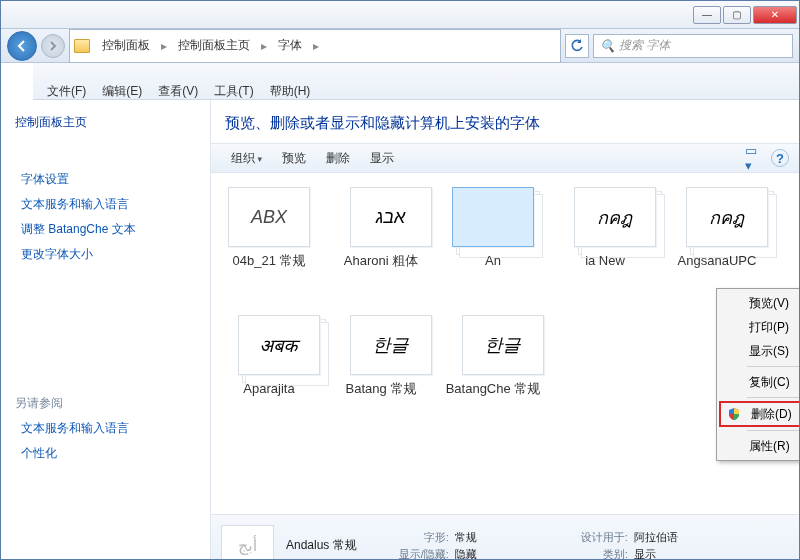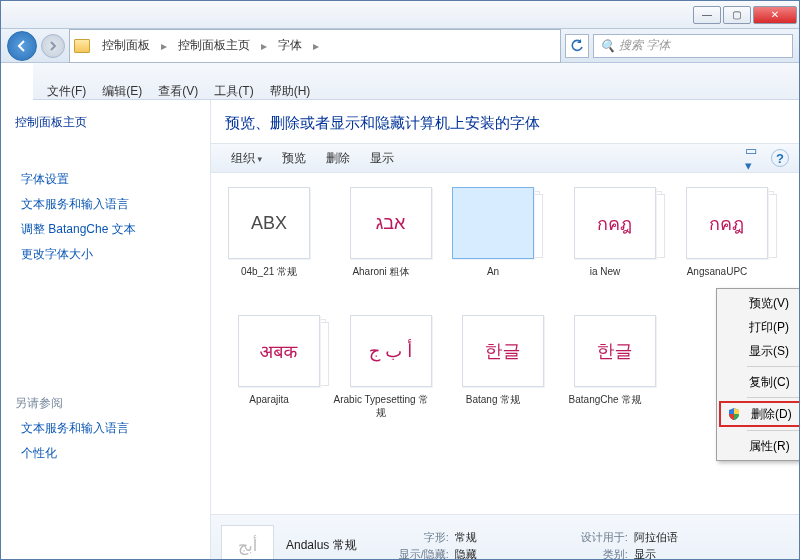--- a/index.html
+++ b/index.html
@@ -37,26 +37,26 @@
 .main-title { color: #003399; font-size: 15px; padding: 14px 14px 10px; }
 .toolbar { height: 30px; background: linear-gradient(#f6f9fd,#e8eff8); border-top: 1px solid #dfe6ee; border-bottom: 1px solid #dfe6ee; display: flex; align-items: center; padding: 0 10px; font-size: 12px; color: #333; }
 .toolbar .tb-item { padding: 3px 10px; cursor: pointer; }
 .toolbar .tb-item.dd::after { content: " ▾"; font-size: 9px; color: #555; }
 .toolbar .spacer { flex: 1; }
 .toolbar .r-icon { width: 20px; height: 20px; display: flex; align-items: center; justify-content: center; margin-left: 6px; cursor: pointer; color: #2b6fb5; font-size: 13px; }
 
 .grid { flex: 1; overflow: hidden; padding: 10px 2px 0 2px; display: flex; flex-wrap: wrap; align-content: flex-start; position: relative; }
 .item { width: 112px; height: 128px; display: flex; flex-direction: column; align-items: center; padding-top: 4px; cursor: pointer; }
 .item.selected .thumb { border: 1px solid #7ab3ea; background: #d8ecff; }
-.thumb { width: 82px; height: 72px; background: #fff; border: 1px solid #d7dde4; box-shadow: 1px 1px 0 #eef1f5; display: flex; align-items: center; justify-content: center; font-size: 18px; color: #4a4a4a; position: relative; }
+.thumb { width: 82px; height: 60px; background: #fff; border: 1px solid #d7dde4; box-shadow: 1px 1px 0 #eef1f5; display: flex; align-items: center; justify-content: center; font-size: 18px; color: #4a4a4a; position: relative; font-style: italic; }
 .thumb.stack::before, .thumb.stack::after { content:""; position:absolute; width:82px; height:62px; border:1px solid #e2e6eb; background:#fff; z-index:-1; }
 .thumb.stack::before { left:3px; top:3px; }
 .thumb.stack::after { left:6px; top:6px; }
-.thumb.dim { color: #be185d; margin-left: 19px; }
-.label { font-size: 10px; color: #333; text-align: center; margin-top: 6px; line-height: 1.3; width: 100px; }
+.thumb.dim { color: #000000; margin-left: 19px; }
+.label { font-size: 13px; color: #333; text-align: center; margin-top: 6px; line-height: 1.3; width: 100px; }
 
 
 .ctxmenu { position: absolute; left: 505px; top: 188px; width: 152px; background: #f4f4f4; border: 1px solid #a0a0a0; box-shadow: 2px 2px 4px rgba(0,0,0,.25); font-size: 12px; padding: 2px; z-index: 10; }
 .ctxmenu .row { height: 24px; display: flex; align-items: center; padding-left: 30px; cursor: pointer; position: relative; }
 .ctxmenu .sep { height: 1px; background: #d0d0d0; margin: 3px 2px 3px 28px; }
 .ctxmenu .row.hl { border: 2px solid #d92a2a; height: 26px; }
 .ctxmenu .shield { position: absolute; left: 6px; width: 14px; height: 14px; }
 .shield svg { width: 14px; height: 14px; }
 
 
@@ -161,24 +161,20 @@
           <div class="thumb dim stack">กคฎ</div>
           <div class="label">ia New</div>
         </div>
         <div class="item">
           <div class="thumb dim stack">กคฎ</div>
           <div class="label">AngsanaUPC</div>
         </div>
         <div class="item">
           <div class="thumb dim stack">अबक</div>
           <div class="label">Aparajita</div>
-        </div>
-        <div class="item">
-          <div class="thumb dim">أ ب ج</div>
-          <div class="label">Arabic Typesetting 常规</div>
         </div>
         <div class="item">
           <div class="thumb dim">한글</div>
           <div class="label">Batang 常规</div>
         </div>
         <div class="item">
           <div class="thumb dim">한글</div>
           <div class="label">BatangChe 常规</div>
         </div>
       </div>

